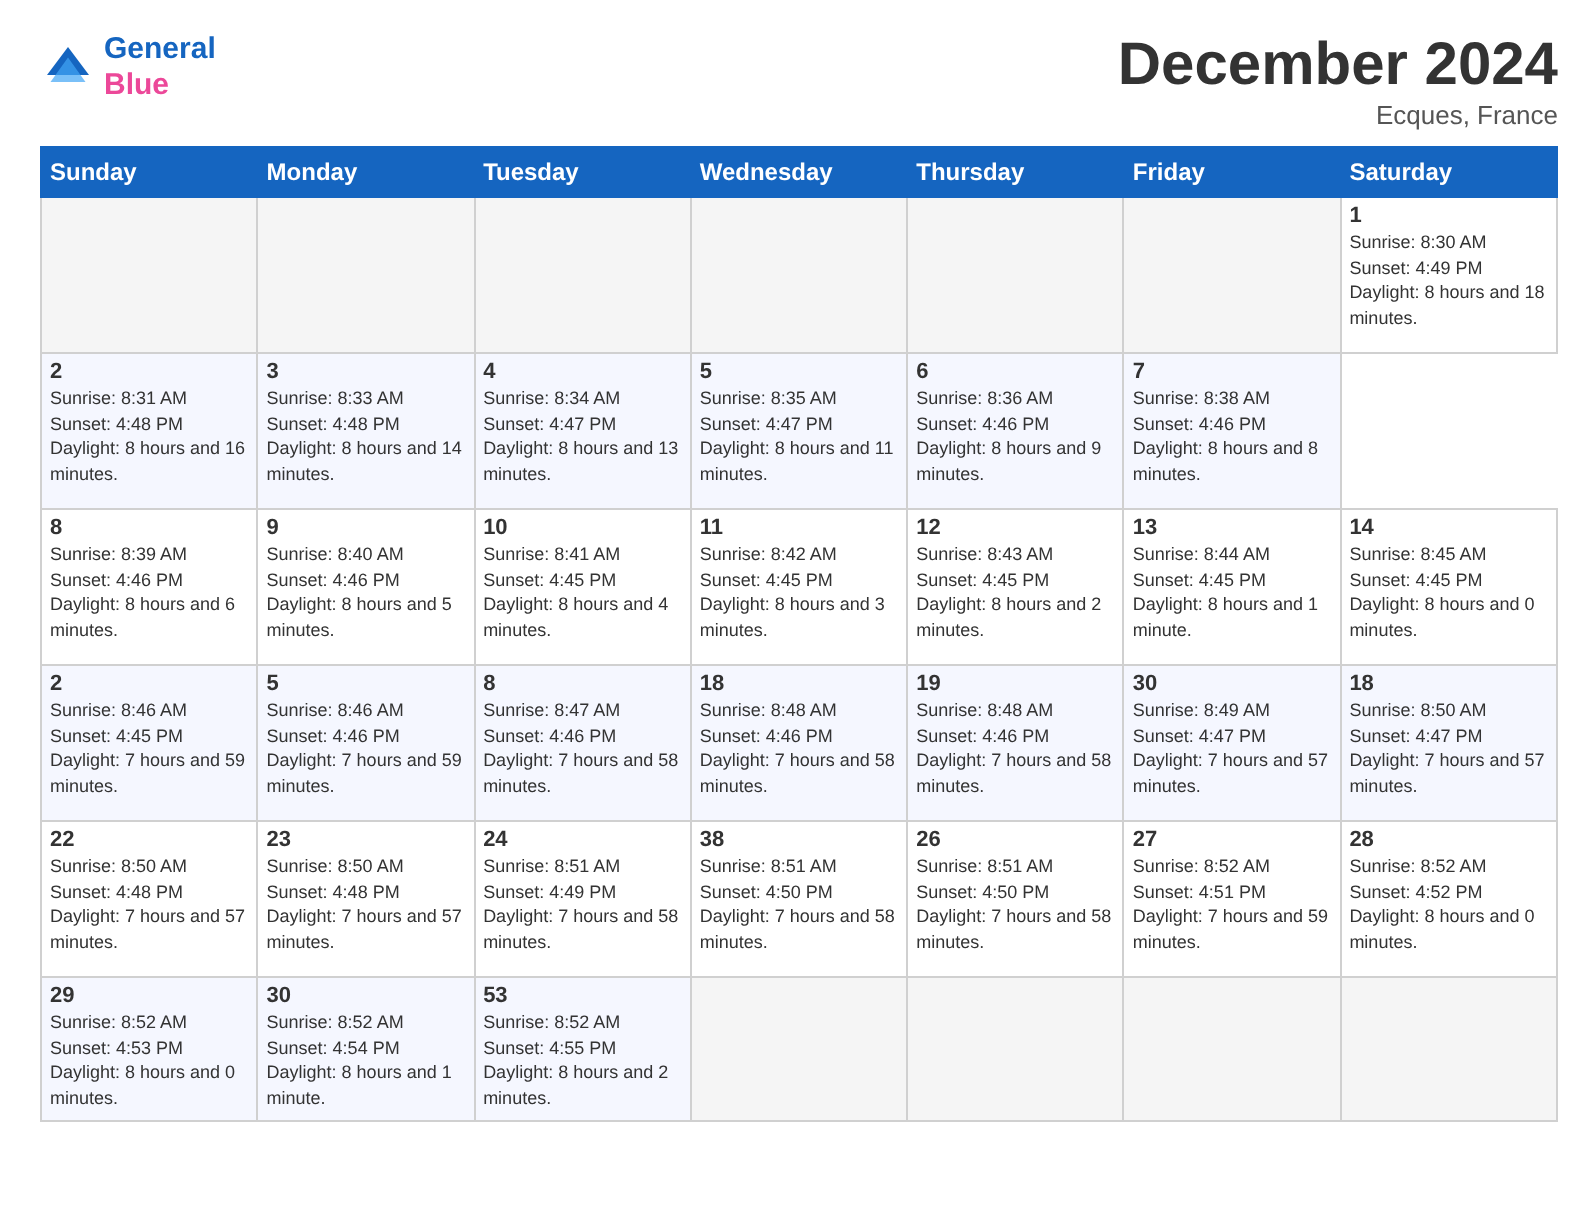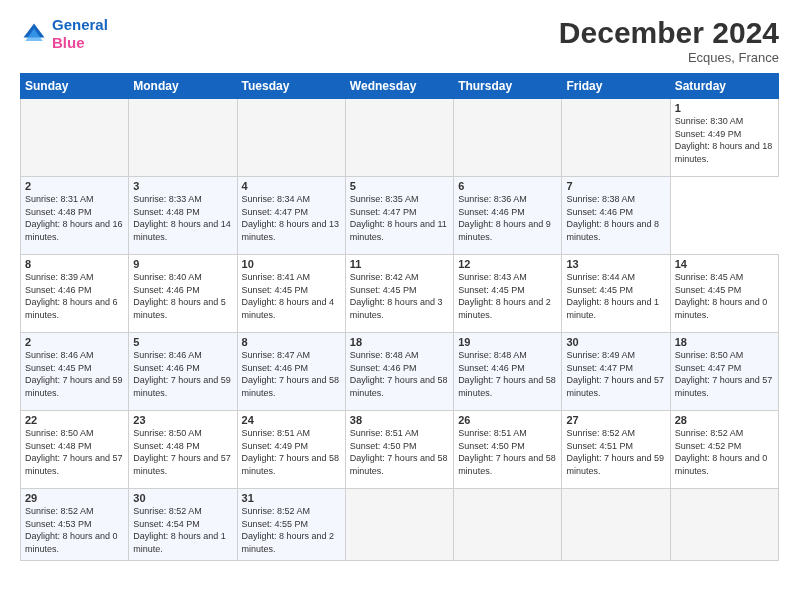--- a/index.html
+++ b/index.html
@@ -262,21 +262,21 @@
         <tr class="last-row">
           <td>
             <span class="day-num">29</span>
             <div class="day-info">Sunrise: 8:52 AM<br>Sunset: 4:53 PM<br>Daylight: 8 hours and 0 minutes.</div>
           </td>
           <td>
             <span class="day-num">30</span>
             <div class="day-info">Sunrise: 8:52 AM<br>Sunset: 4:54 PM<br>Daylight: 8 hours and 1 minute.</div>
           </td>
           <td>
-            <span class="day-num">31</span>
+            <span class="day-num">53</span>
             <div class="day-info">Sunrise: 8:52 AM<br>Sunset: 4:55 PM<br>Daylight: 8 hours and 2 minutes.</div>
           </td>
           <td class="empty-cell"></td>
           <td class="empty-cell"></td>
           <td class="empty-cell"></td>
           <td class="empty-cell"></td>
         </tr>
       </tbody>
   </table>
 </div>

